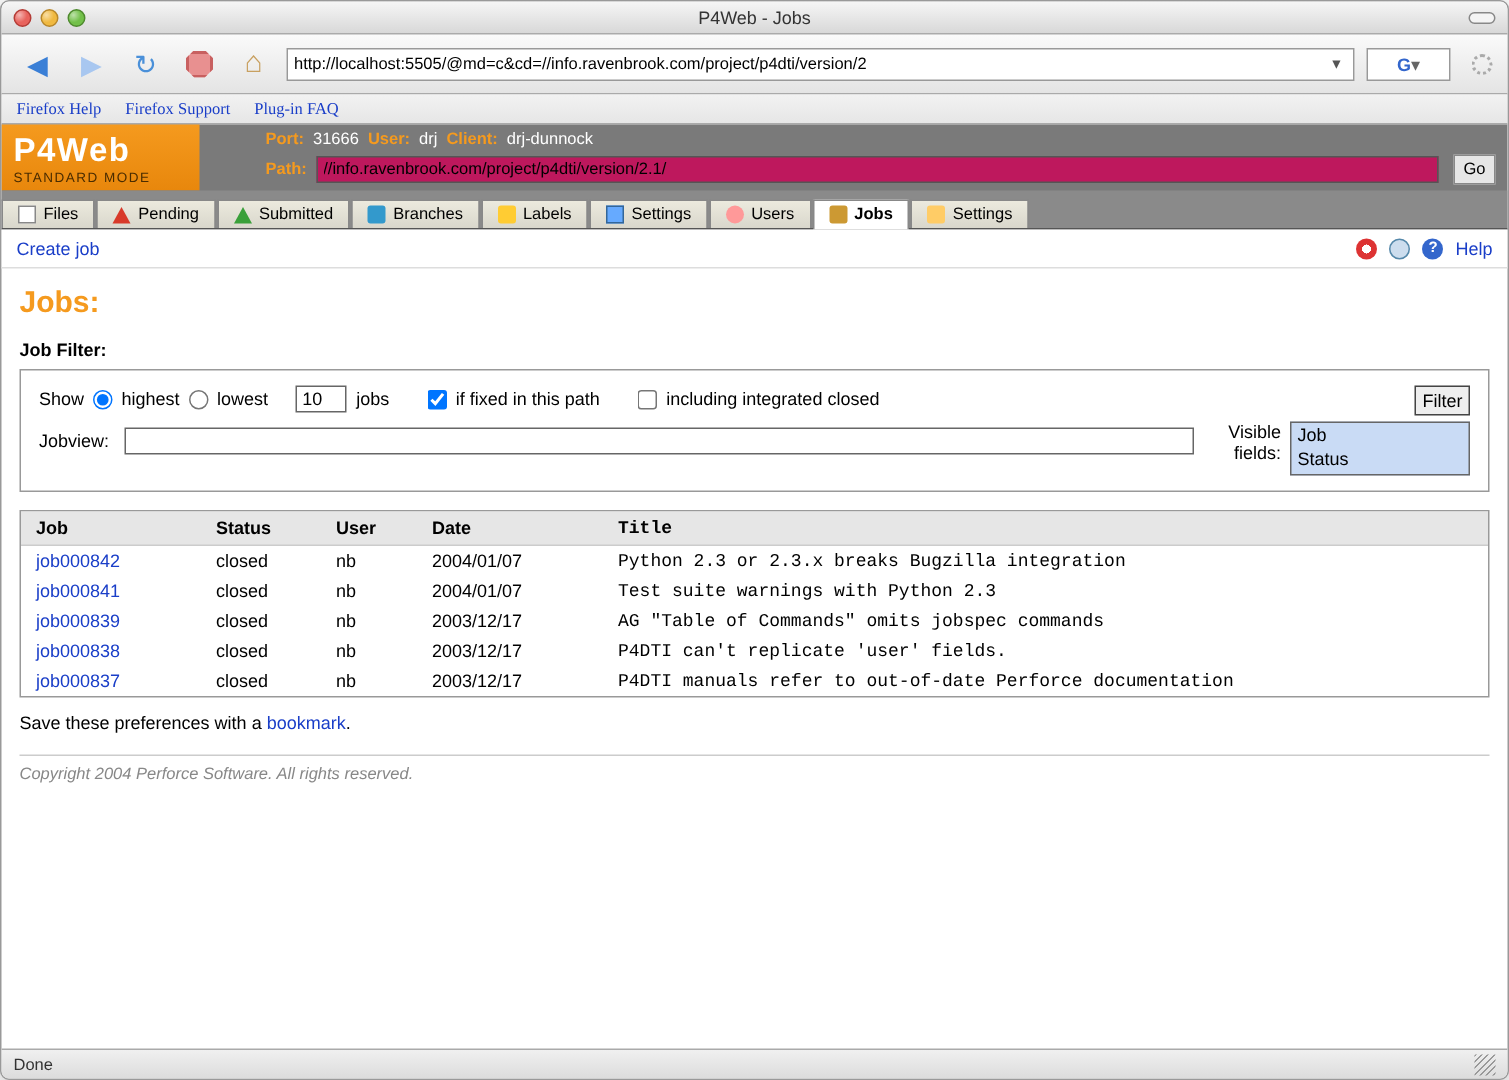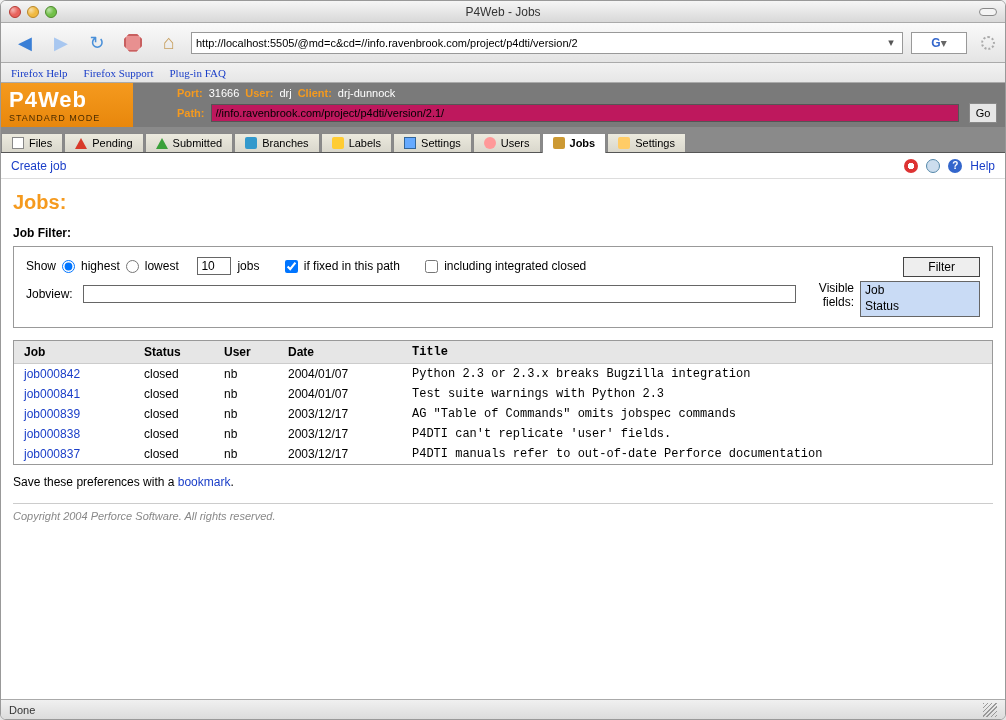--- a/index.html
+++ b/index.html
@@ -132,21 +132,21 @@
   display:flex; flex-direction:column; gap:10px;
 }
 .frow { display:flex; align-items:center; gap:6px; font-size:12px;}
 .num-input { width:34px; height:18px; border:1px solid #666; padding:0 3px; font-size:12px;}
 .jobview-input { flex:1; height:18px; border:1px solid #666; margin-left:4px;}
 .visible-select {
   width:120px; height:36px; border:1px solid #666;
   background:#c9dbf5; font-size:12px; overflow:hidden;
 }
 .visible-select div{padding:1px 4px;}
-.filter-btn { border:1px solid #444; background:#eee; padding:2px 24px; font-size:12px;}
+.filter-btn { border:1px solid #444; background:#eee; padding:2px 4px; font-size:12px;}
 input[type=radio],input[type=checkbox]{margin:0;}
 
 
 .jobs-table-wrap { border:1px solid #999; }
 .jobs-header {
   background:#e6e6e6; display:flex; padding:4px 10px; font-weight:bold; font-size:12px;
   border-bottom:1px solid #ccc;
 }
 .jobs-row { display:flex; padding:3px 10px; font-size:12px;}
 .col-job{width:120px;}

